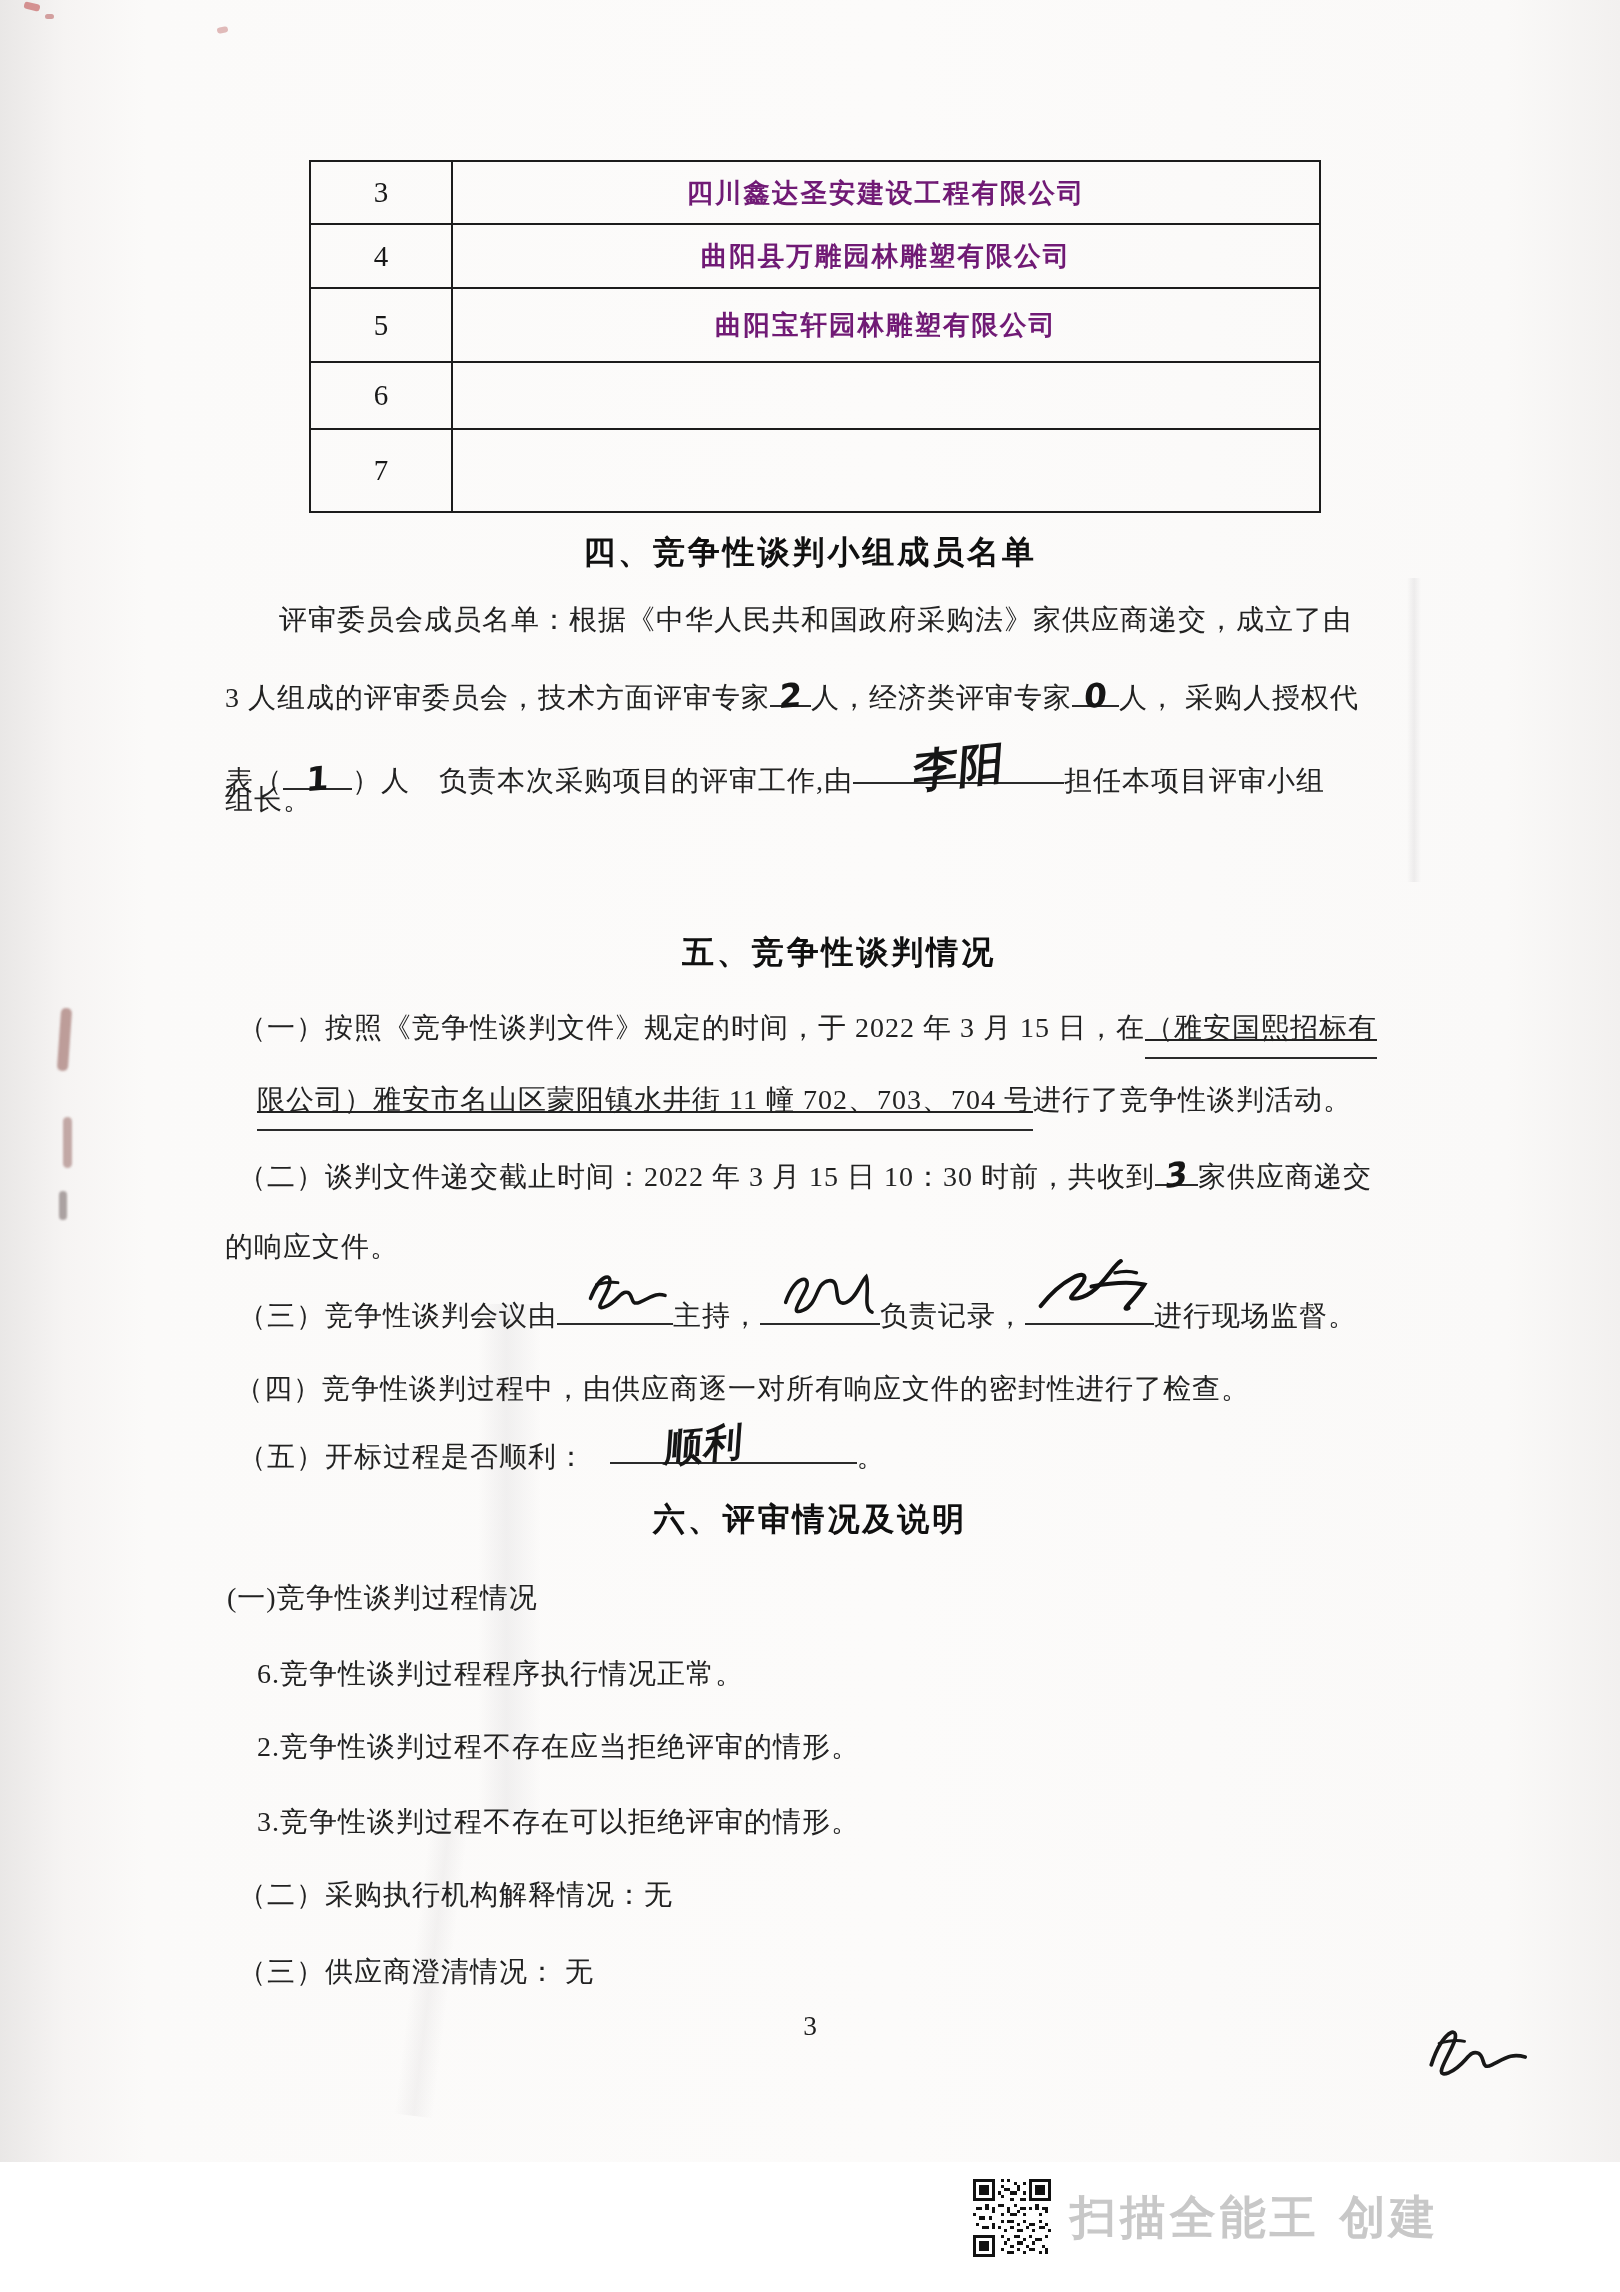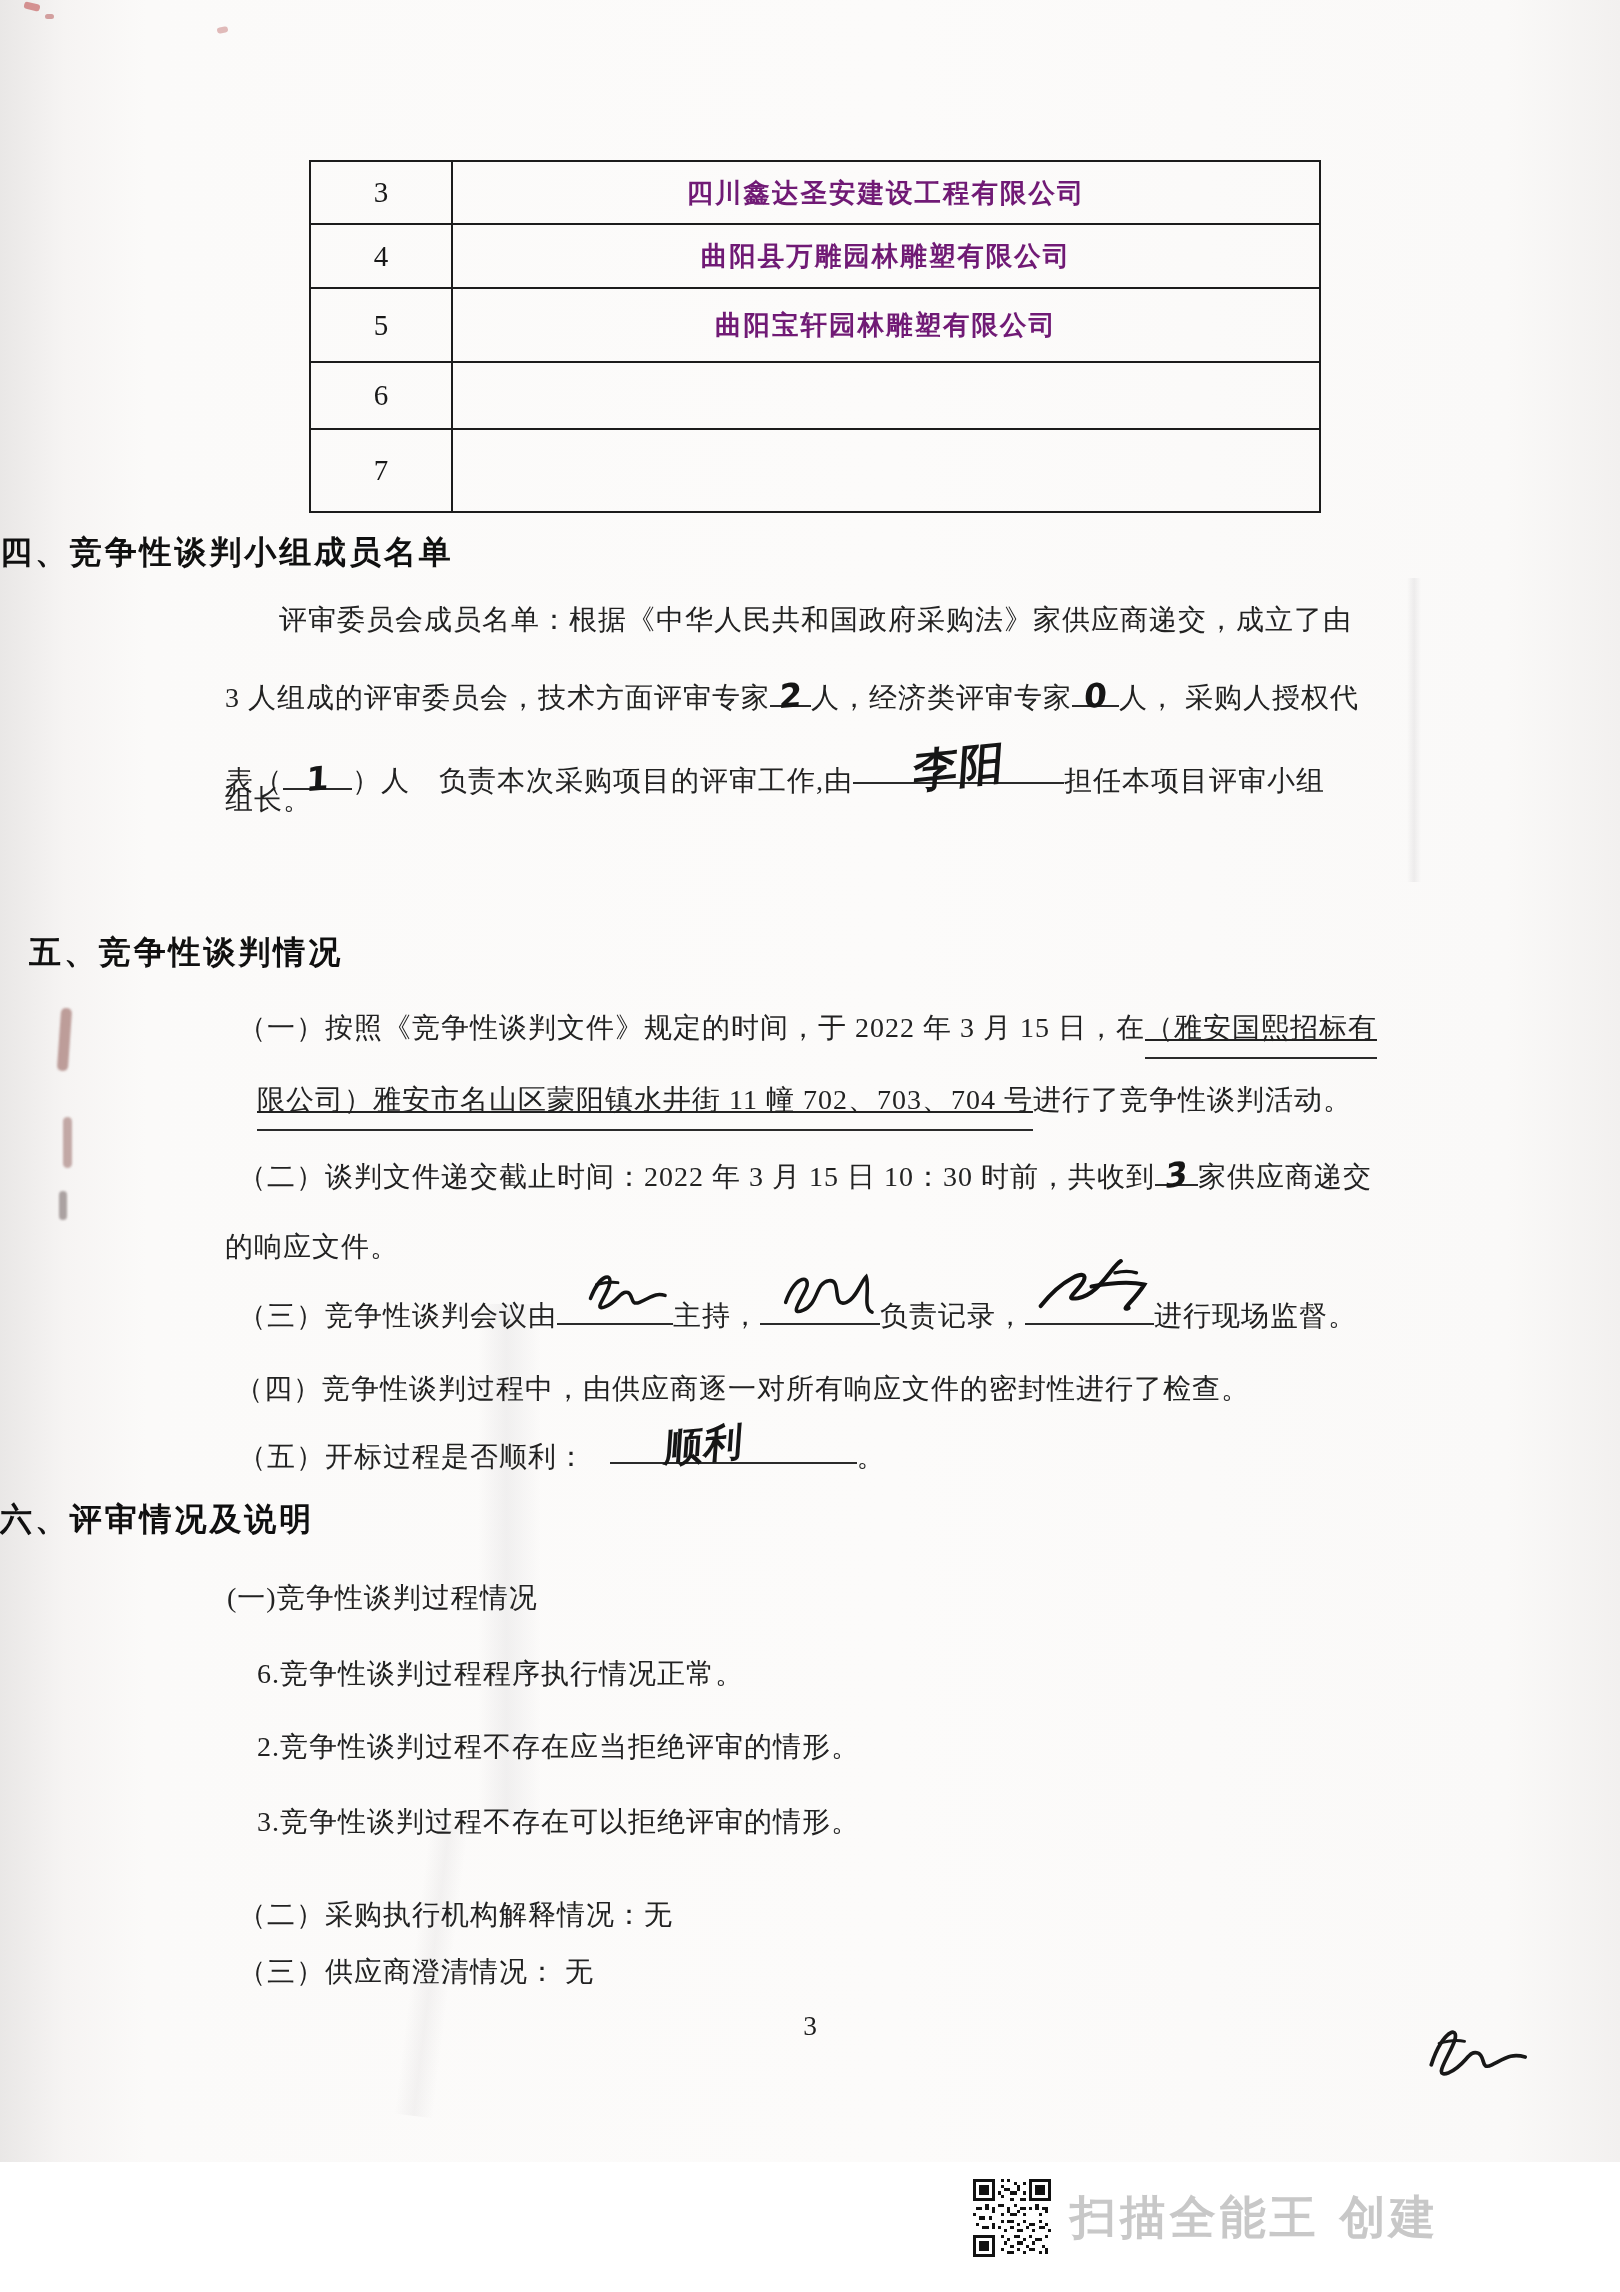--- a/index.html
+++ b/index.html
@@ -6,21 +6,21 @@
   #page{position:relative;width:1620px;height:2293px;background:#ffffff;overflow:hidden;
         font-family:"Liberation Serif","DejaVu Serif",serif;color:#1f1f1f;}
   .abs{position:absolute;}
   
   #paper{left:0;top:0;width:1620px;height:2162px;
     background:linear-gradient(90deg,#e9e7e6 0%,#f6f4f3 4%,#fbfaf9 9%,#fcfbfa 55%,#faf9f8 93%,#f2f0ef 100%);}
   .crease{pointer-events:none;}
   
   .line{white-space:nowrap;font-size:28px;letter-spacing:1px;line-height:39px;color:#222;}
   .h{font-family:"DejaVu Sans","Liberation Sans",sans-serif;font-weight:700;font-size:32px;
-     letter-spacing:2.9px;color:#101010;width:1620px;}
+     letter-spacing:2.9px;color:#101010;width:1620px;text-align:center;}
   
   .ut{border-bottom:2.5px solid #2b2b2b;padding-bottom:14px;text-decoration:underline;}
   .u{display:inline-block;border-bottom:2.5px solid #2b2b2b;text-align:center;position:relative;
      vertical-align:baseline;height:1.05em;}
   .hwd{display:inline-block;font-family:"DejaVu Sans","Liberation Sans",sans-serif;
        font-size:33px;font-weight:600;transform:rotate(-5deg) skewX(-8deg);color:#161616;}
   .hwc{display:inline-block;font-size:41px;font-weight:600;color:#161616;
        transform:rotate(-6deg) skewX(-10deg);line-height:1;}
   .sig-svg{position:absolute;left:3.9px;top:-29px;}
   
@@ -114,21 +114,21 @@
   <div class="abs line" style="left:238px;top:1433px;">
     <span>（五）开标过程是否顺利：</span><span style="display:inline-block;width:23.5px;"></span><span class="u" style="width:247px;"><span class="hwc" style="font-size:39px;position:relative;top:-7.8px;left:-29px;">顺利</span></span><span>。</span>
   </div>
 
   <div class="abs h" style="top:1498px;">六、评审情况及说明</div>
 
   <div class="abs line" style="left:227px;top:1578px;">(一)竞争性谈判过程情况</div>
   <div class="abs line" style="left:257px;top:1654px;">6.竞争性谈判过程程序执行情况正常。</div>
   <div class="abs line" style="left:257px;top:1727px;">2.竞争性谈判过程不存在应当拒绝评审的情形。</div>
   <div class="abs line" style="left:257px;top:1802px;">3.竞争性谈判过程不存在可以拒绝评审的情形。</div>
-  <div class="abs line" style="left:238px;top:1875px;margin-top:20px;">（二）采购执行机构解释情况：无</div>
+  <div class="abs line" style="left:238px;top:1875px;">（二）采购执行机构解释情况：无</div>
   <div class="abs line" style="left:238px;top:1952px;">（三）供应商澄清情况： 无</div>
 
   <div id="pagenum" class="abs">3</div>
 
   <div class="abs" style="left:1392px;top:2014px;">
     <svg width="147" height="88" viewBox="0 0 150 90">
         <path d="M40,52 C52,14 72,10 62,32 C55,48 42,66 58,60 C76,52 78,36 88,40 C96,44 90,58 102,52 C116,45 122,40 136,44" fill="none" stroke="#181818" stroke-width="3.8" stroke-linecap="round"></path>
         <path d="M48,30 C58,27 66,26 74,28" fill="none" stroke="#181818" stroke-width="3" stroke-linecap="round"></path>
       </svg>
   </div>

